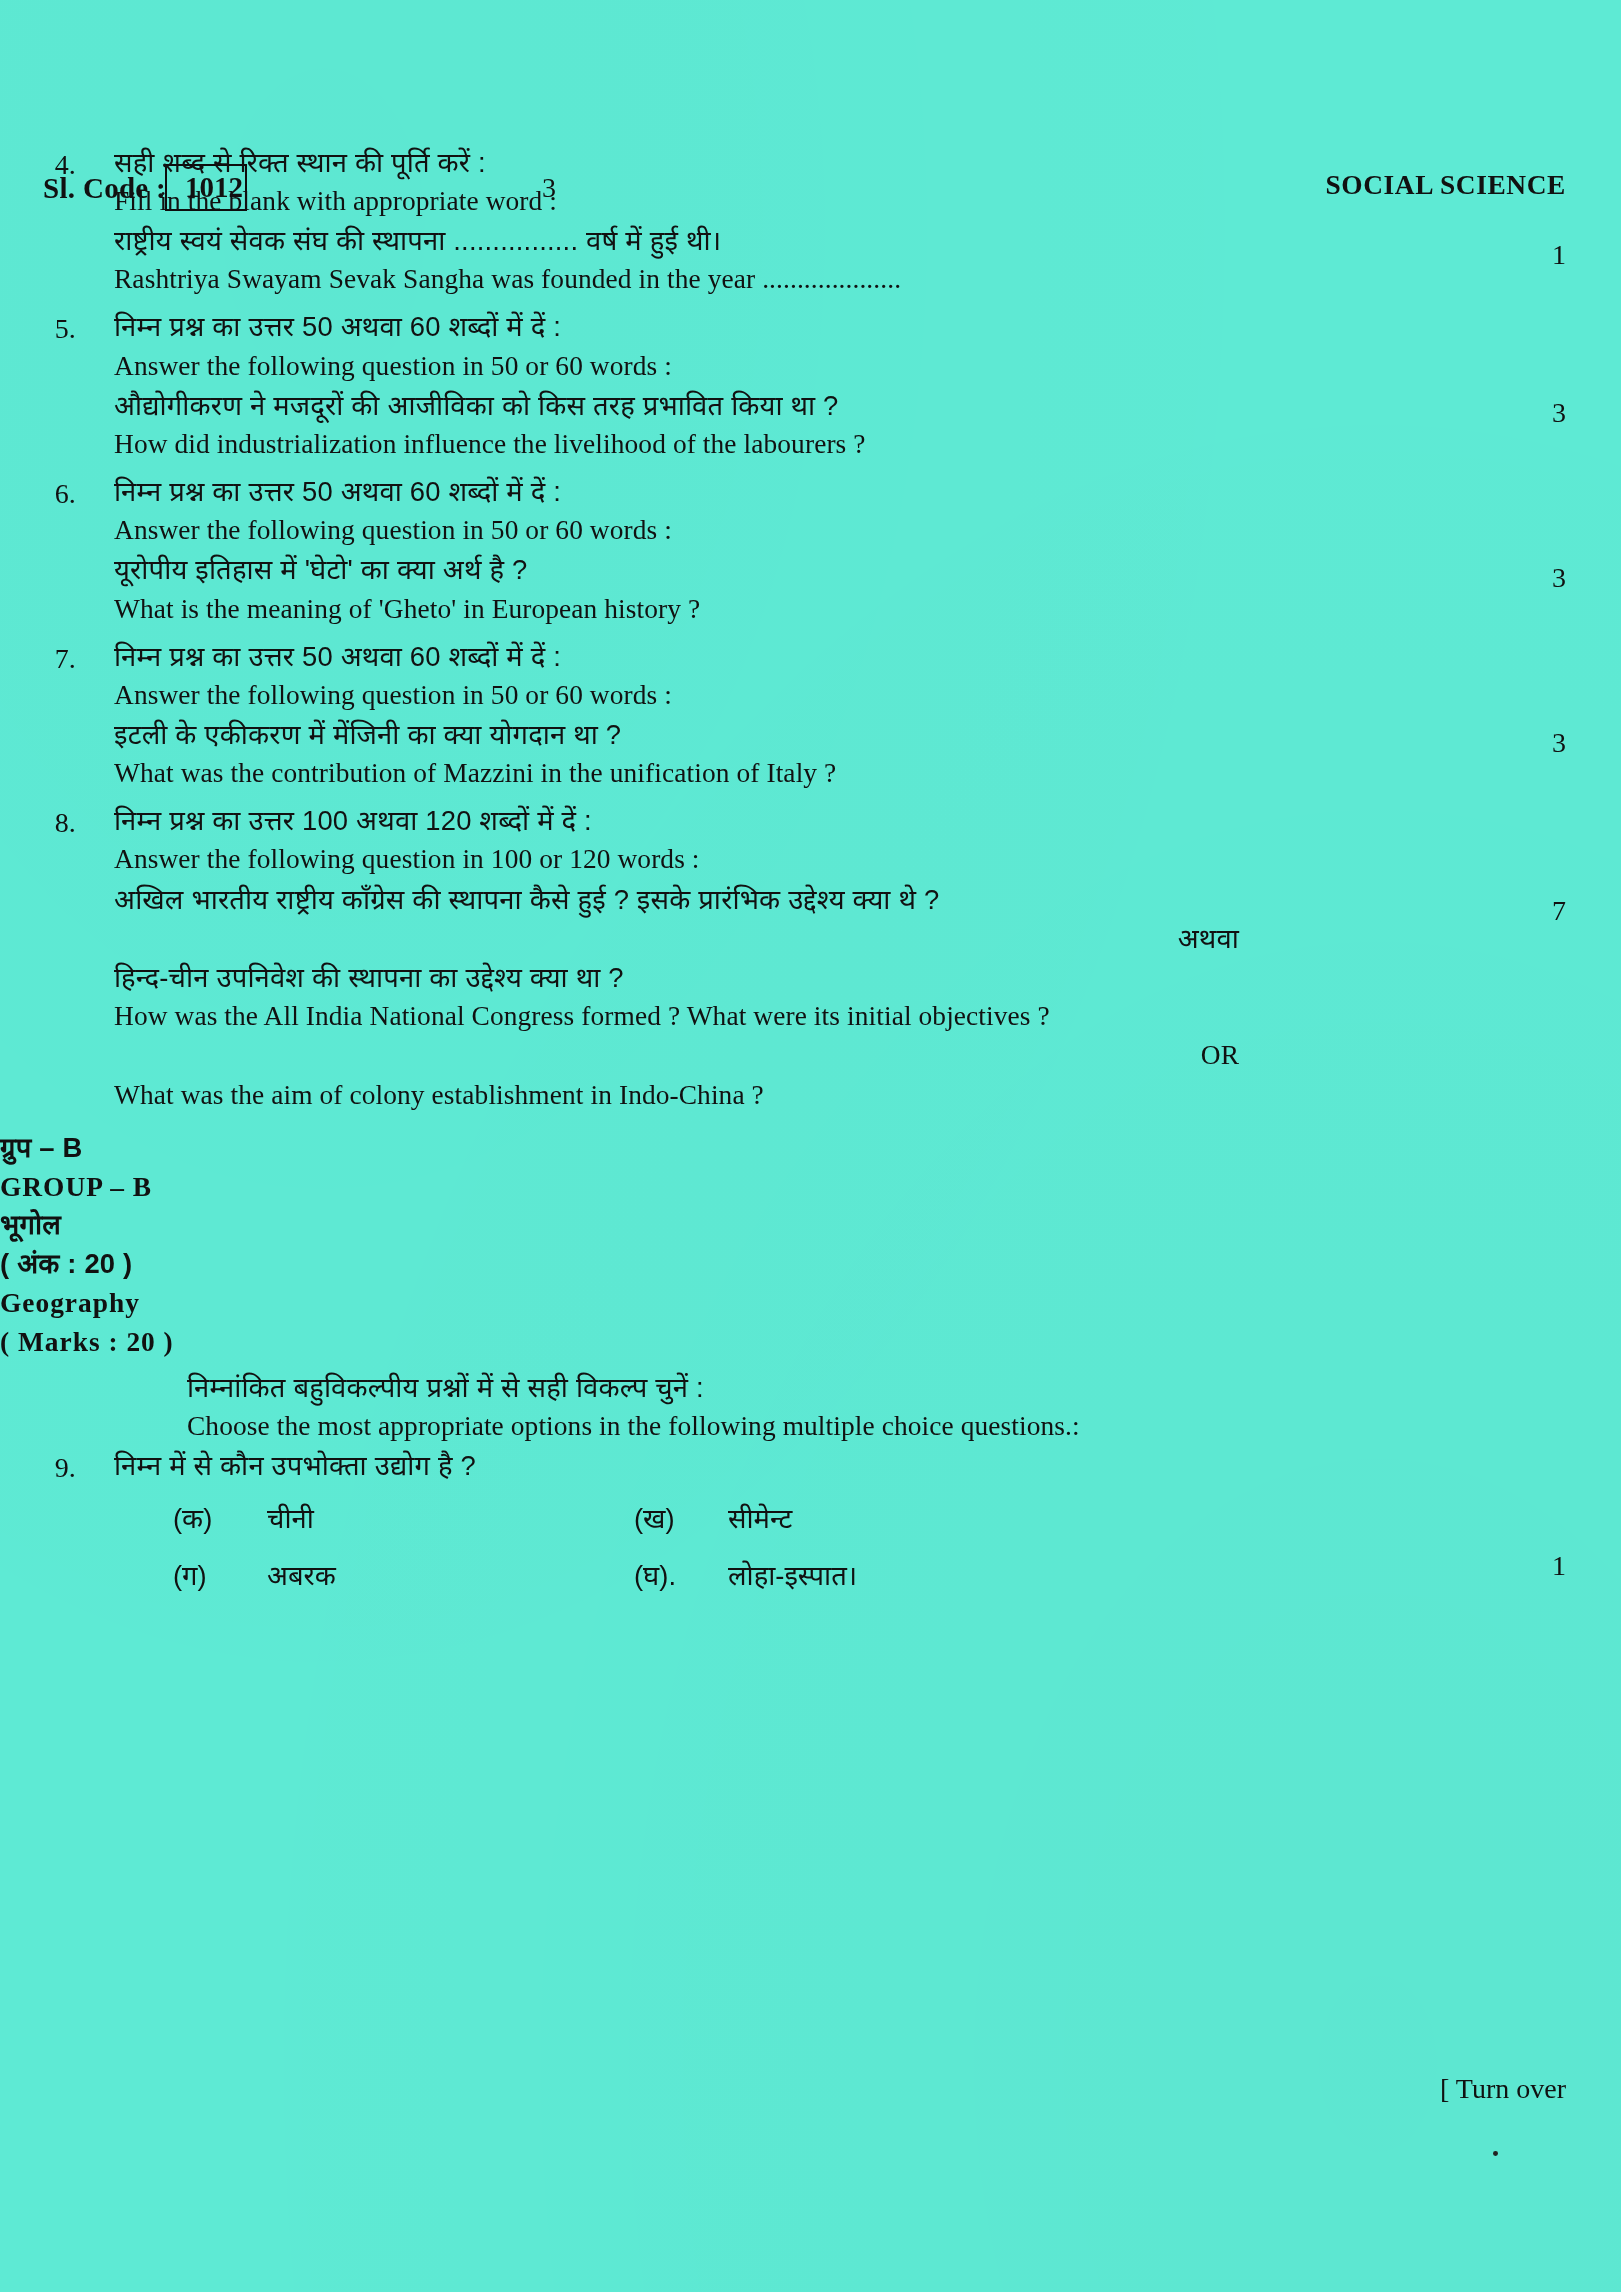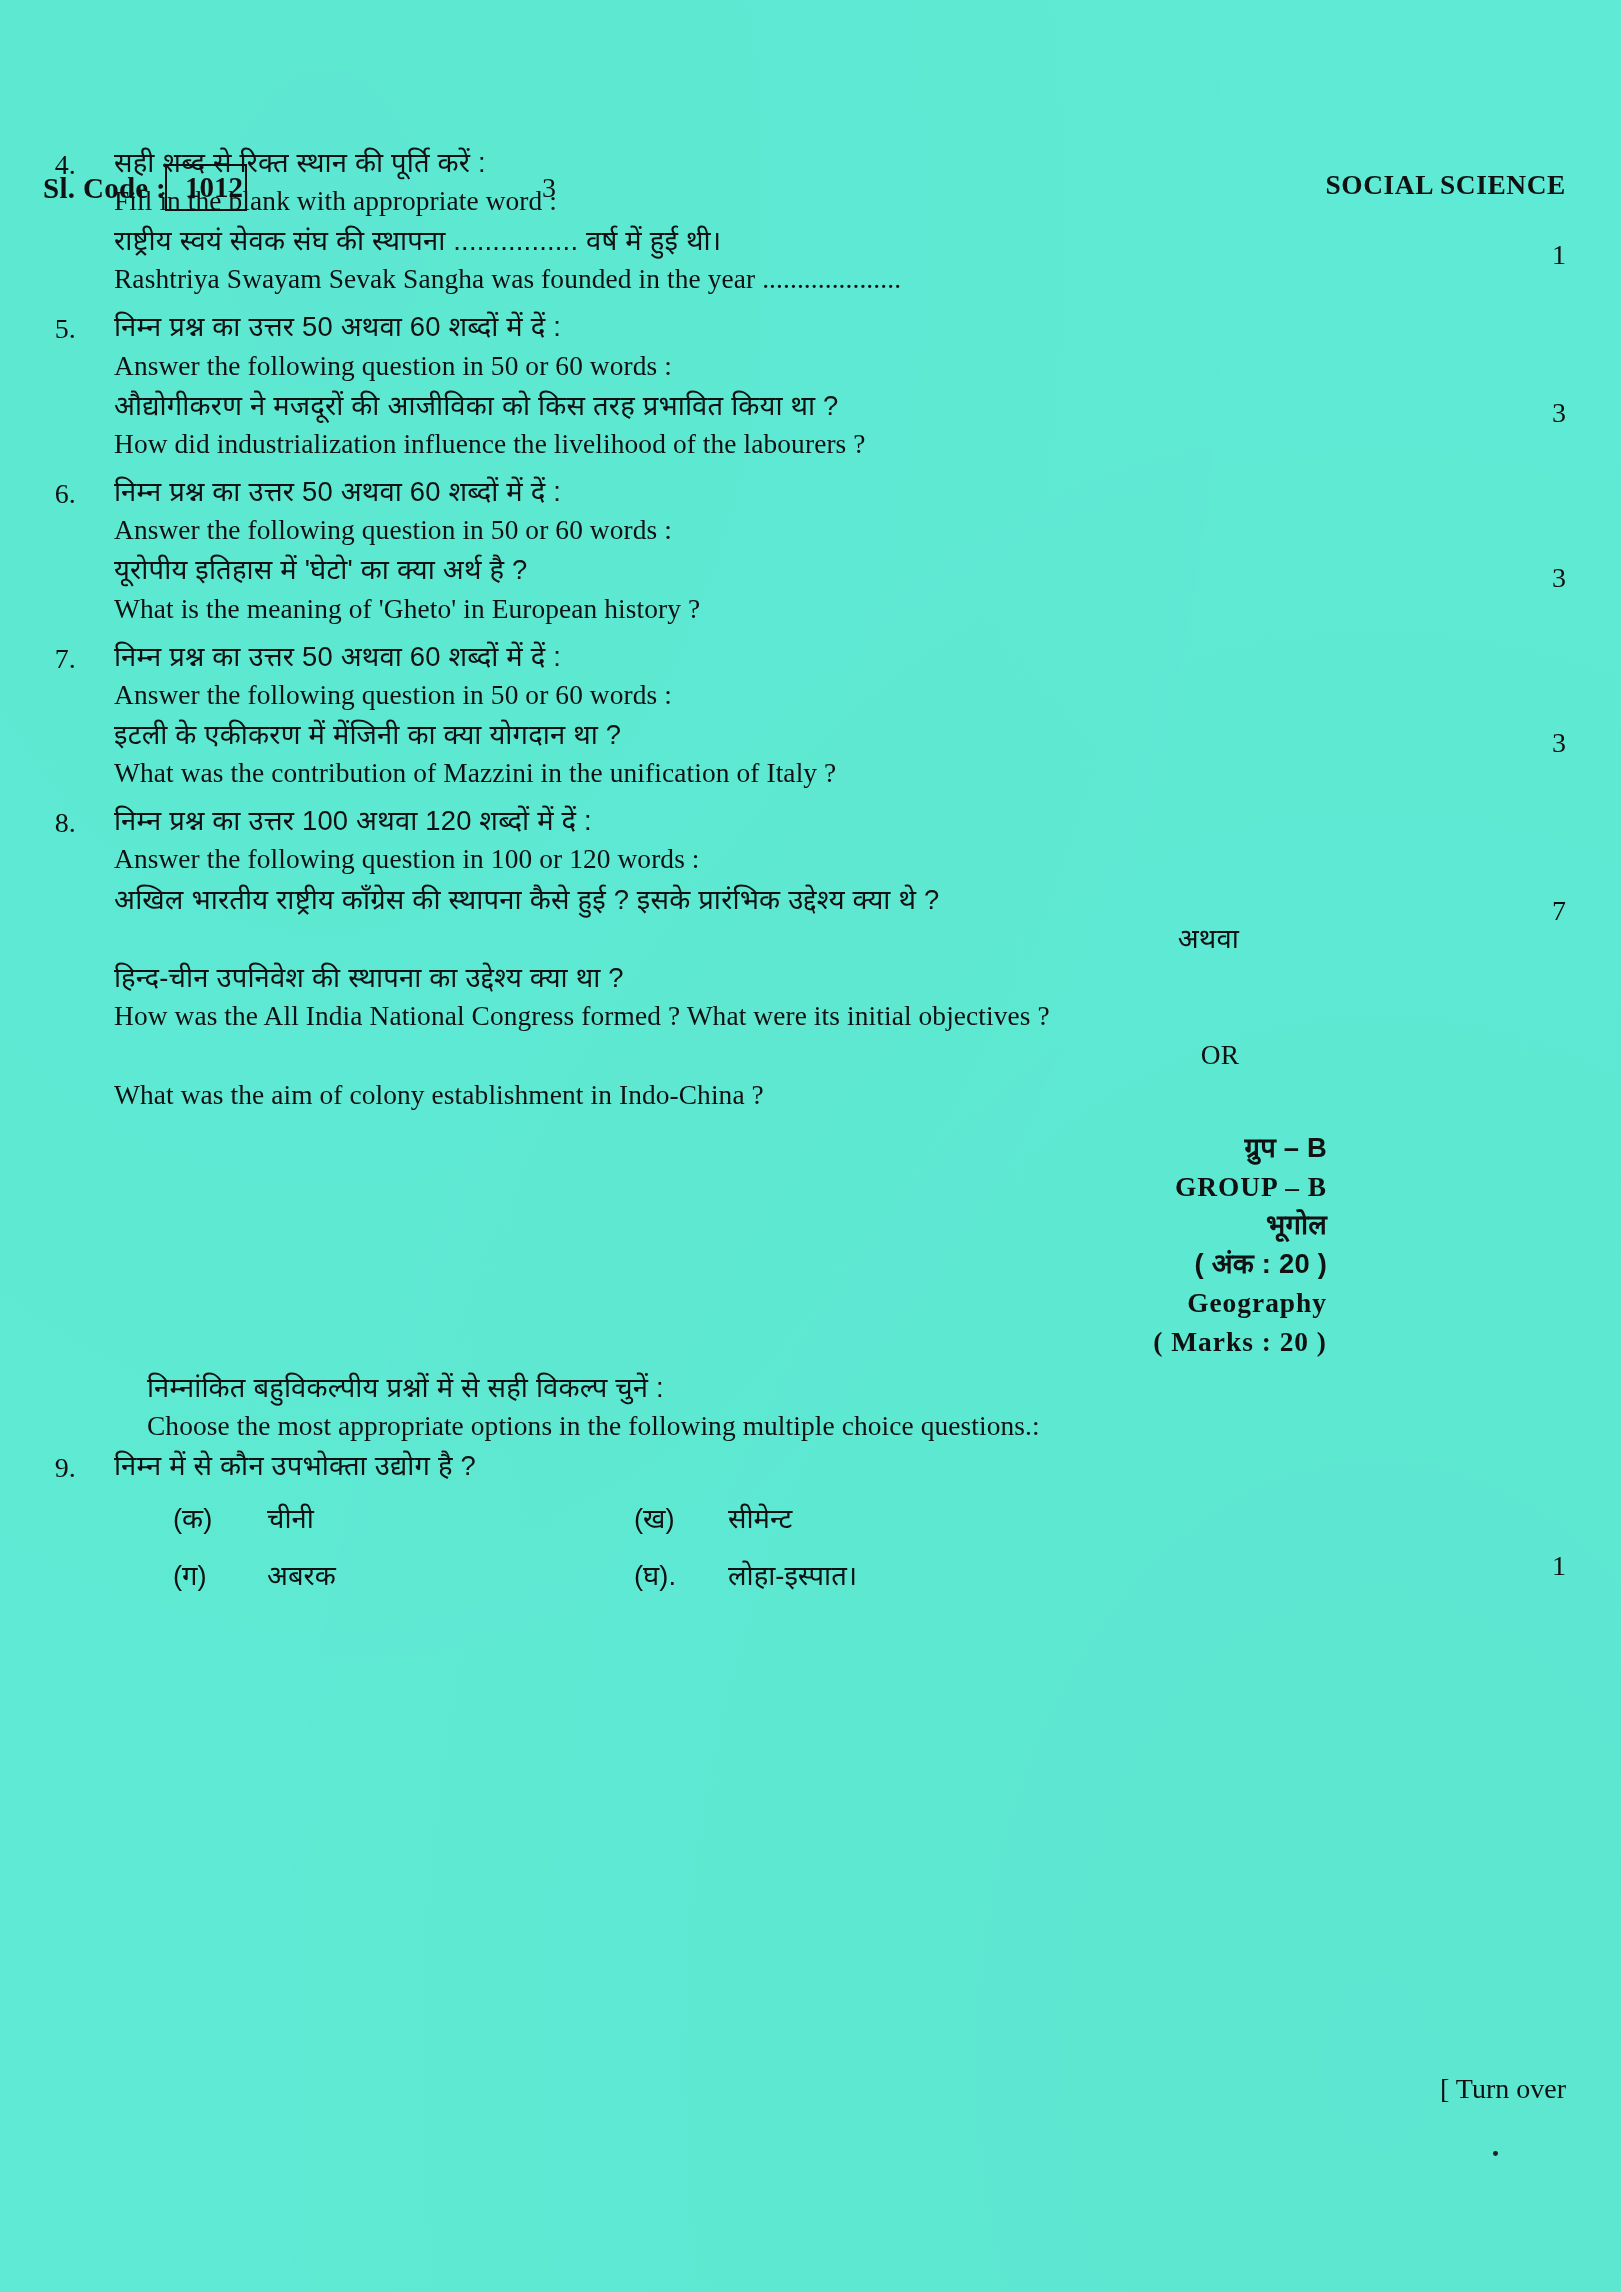--- a/index.html
+++ b/index.html
@@ -131,38 +131,39 @@
     font-size: 28px;
     font-family: "Liberation Serif", "DejaVu Serif", serif;
   }
 
   .centered {
     text-align: right;
     padding-right: 323px;
   }
 
   .group-head {
-    text-align: right;
+    text-align: left;
     padding-right: 294px;
   }
   .group-head .gline {
     font-weight: bold;
     font-size: 27.4px;
     line-height: 1.42;
   }
   .group-head .gline.hin {
     font-family: "Liberation Sans", "DejaVu Sans", sans-serif;
   }
   .group-head .gline.eng {
     font-family: "Liberation Serif", "DejaVu Serif", serif;
     letter-spacing: 1px;
   }
 
   .instr {
     padding: 0 59px 0 147px;
+    margin-left: 40px;
   }
 
   .opts {
     display: flex;
     padding-left: 59px;
   }
   .opt {
     display: flex;
     align-items: baseline;
   }

